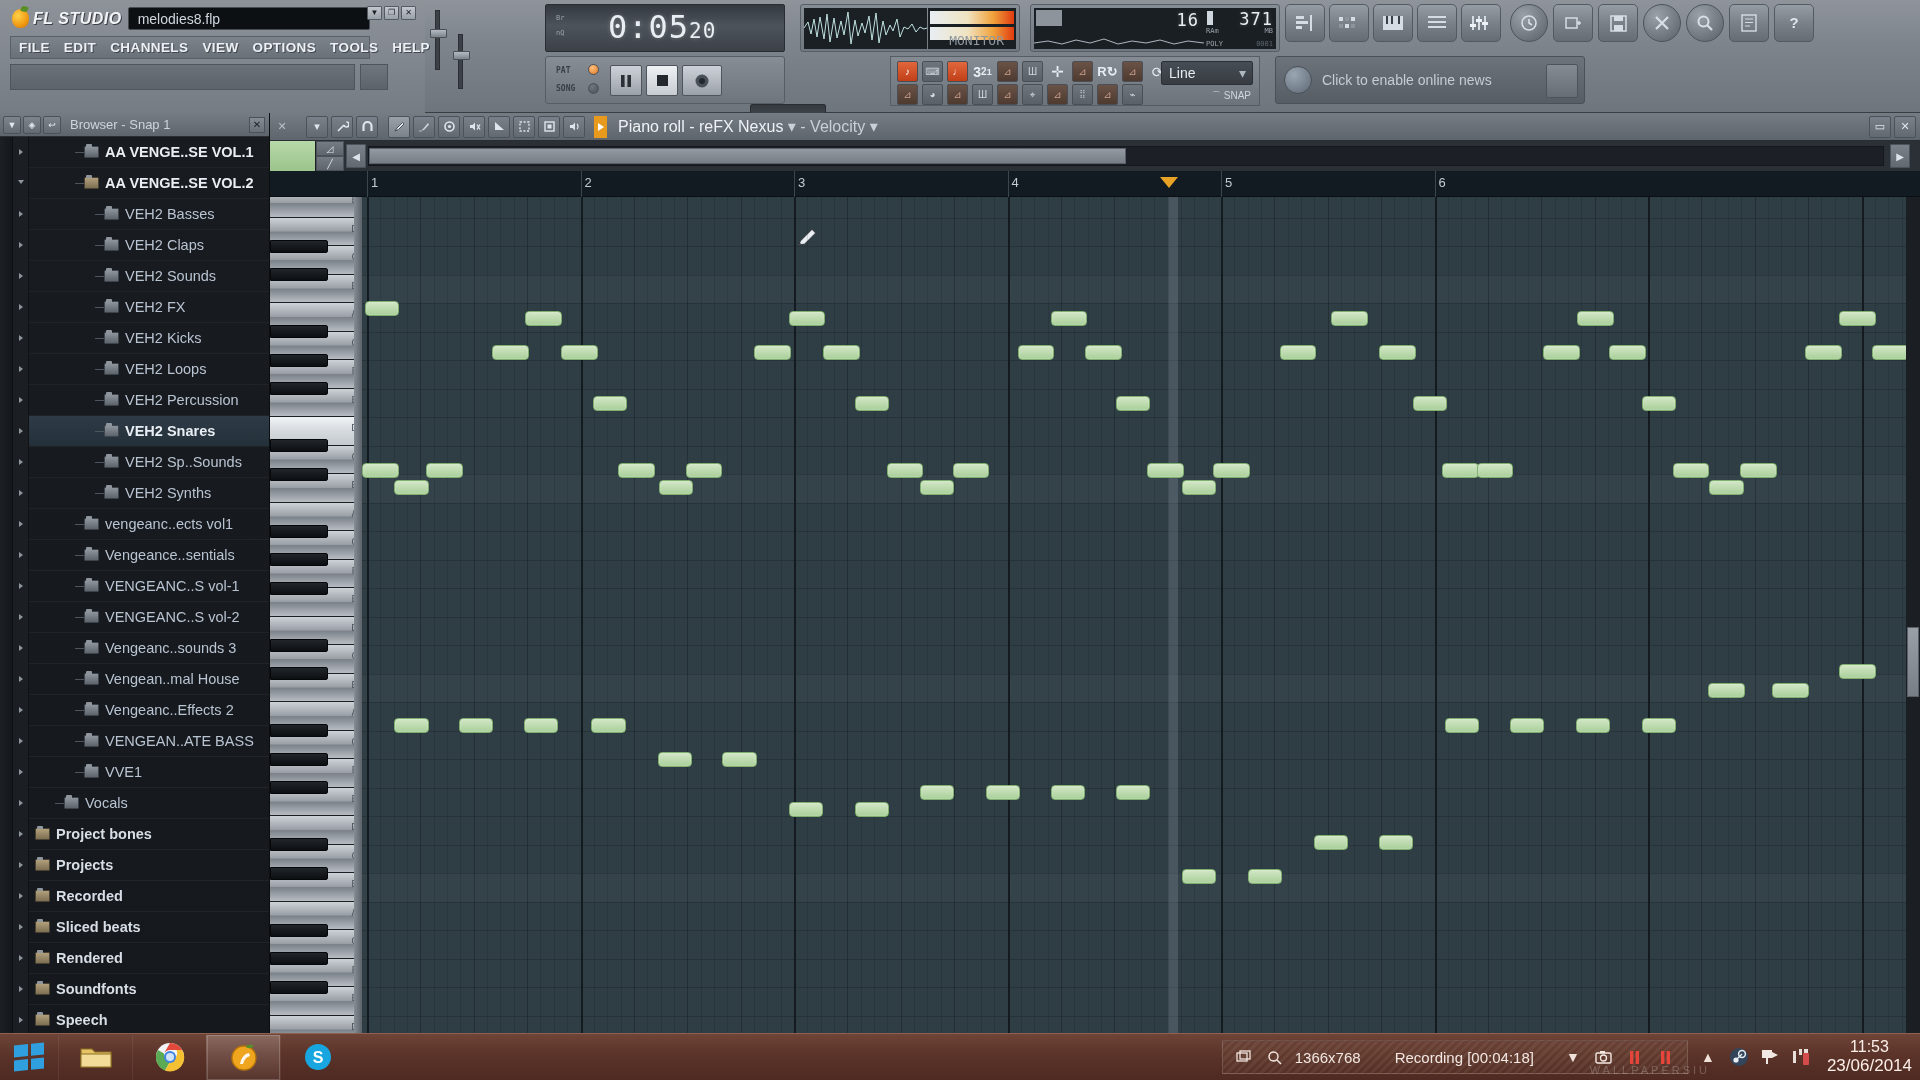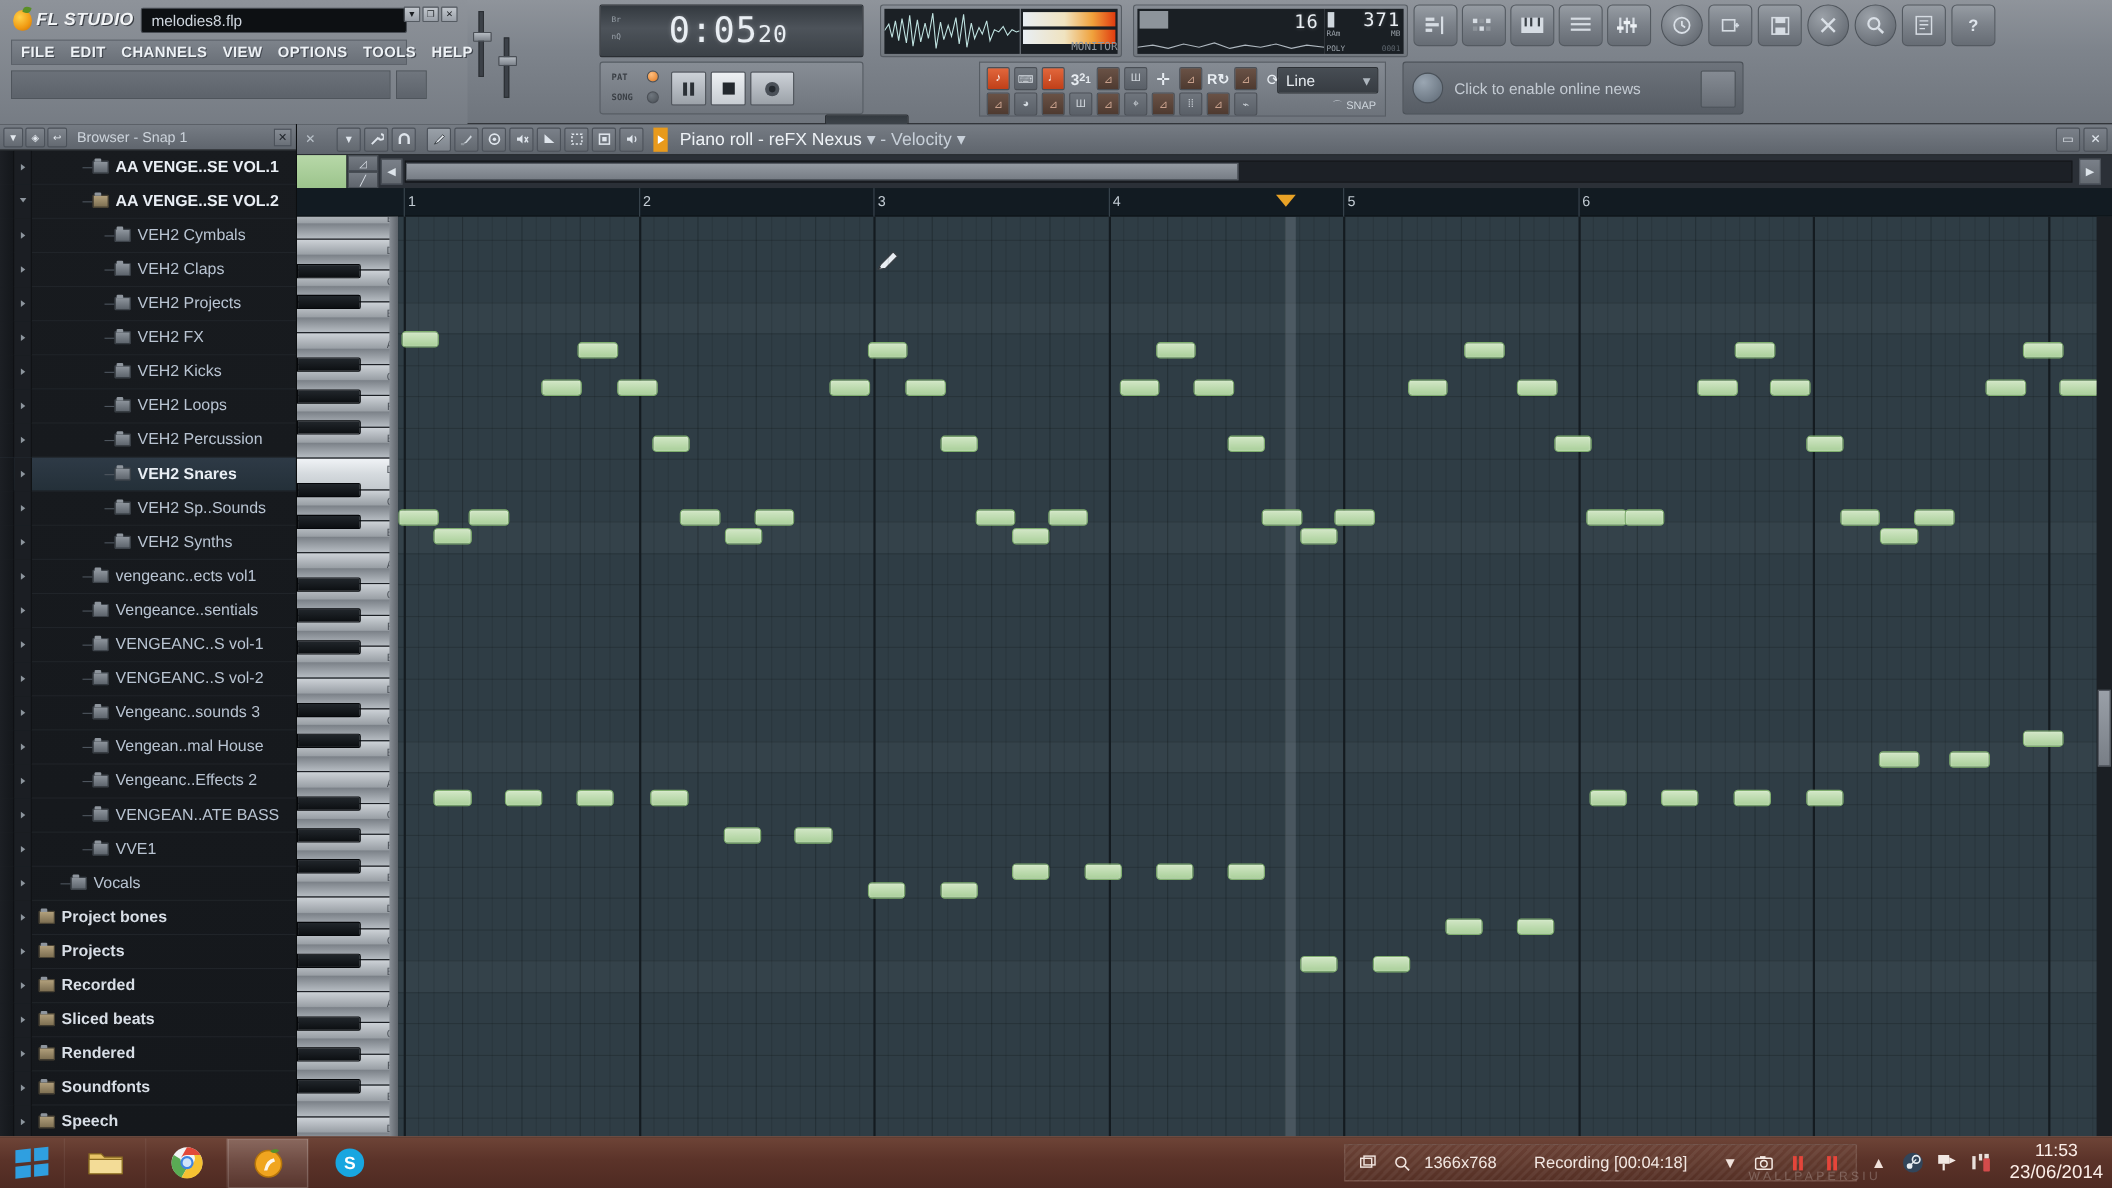--- a/index.html
+++ b/index.html
@@ -340,21 +340,21 @@
 
     <div class="panel scope">
       <div class="scopewave">
         <svg width="123" height="41" viewBox="0 0 123 41">
           <polyline fill="none" stroke="#bfe2e0" stroke-width="1" points="0,20 4,14 7,26 10,11 13,29 16,9 20,31 23,6 26,34 30,10 33,30 37,13 40,27 44,4 47,36 51,12 54,28 58,15 61,25 65,8 68,32 72,5 75,35 79,13 82,27 86,17 89,23 93,11 96,29 100,19 104,21 108,16 112,24 116,19 120,21 123,20"></polyline>
         </svg>
       </div>
       <div class="meterbox">
         <div class="meterbar" style="top:3px;"></div>
         <div class="meterbar" style="top:19px;"></div>
-        <div class="lcd-lbl" style="position:absolute;right:0;bottom:1px;font-size:10px;color:#8f979f;">MONITOR</div>
+        <div class="lcd-lbl" style="position:absolute;right:12px;bottom:1px;font-size:13px;color:#8f979f;">MONITOR</div>
       </div>
     </div>
 
     <div class="panel cpupanel">
       <div class="cpugraph">
         <div style="position:absolute;left:2px;top:2px;width:26px;height:16px;background:#8d949b;"></div>
         <div class="lcd-digits" style="position:absolute;right:5px;top:2px;font-size:17px;">16</div>
         <svg width="170" height="14" viewBox="0 0 170 14" style="position:absolute;left:0;bottom:2px;">
           <polyline fill="none" stroke="#aeb7bf" stroke-width="1" points="0,10 14,8 28,11 42,7 56,10 70,6 84,11 98,8 112,10 126,7 140,11 154,8 170,10"></polyline>
         </svg>
@@ -534,41 +534,41 @@
             <div class="tlabel bold">AA VENGE..SE VOL.2</div>
           </div>
           <div class="trow">
             <div class="gutter"></div>
             <div class="exp">
               <i></i>
             </div>
             <div class="tindent" style="width: 66px;"></div>
             <div class="tdash"></div>
             <div class="ficon"></div>
-            <div class="tlabel">VEH2 Cymbals</div>
+            <div class="tlabel">VEH2 Basses</div>
           </div>
           <div class="trow">
             <div class="gutter"></div>
             <div class="exp">
               <i></i>
             </div>
             <div class="tindent" style="width: 66px;"></div>
             <div class="tdash"></div>
             <div class="ficon"></div>
             <div class="tlabel">VEH2 Claps</div>
           </div>
           <div class="trow">
             <div class="gutter"></div>
             <div class="exp">
               <i></i>
             </div>
             <div class="tindent" style="width: 66px;"></div>
             <div class="tdash"></div>
             <div class="ficon"></div>
-            <div class="tlabel">VEH2 Projects</div>
+            <div class="tlabel">VEH2 Sounds</div>
           </div>
           <div class="trow">
             <div class="gutter"></div>
             <div class="exp">
               <i></i>
             </div>
             <div class="tindent" style="width: 66px;"></div>
             <div class="tdash"></div>
             <div class="ficon"></div>
             <div class="tlabel">VEH2 FX</div>

